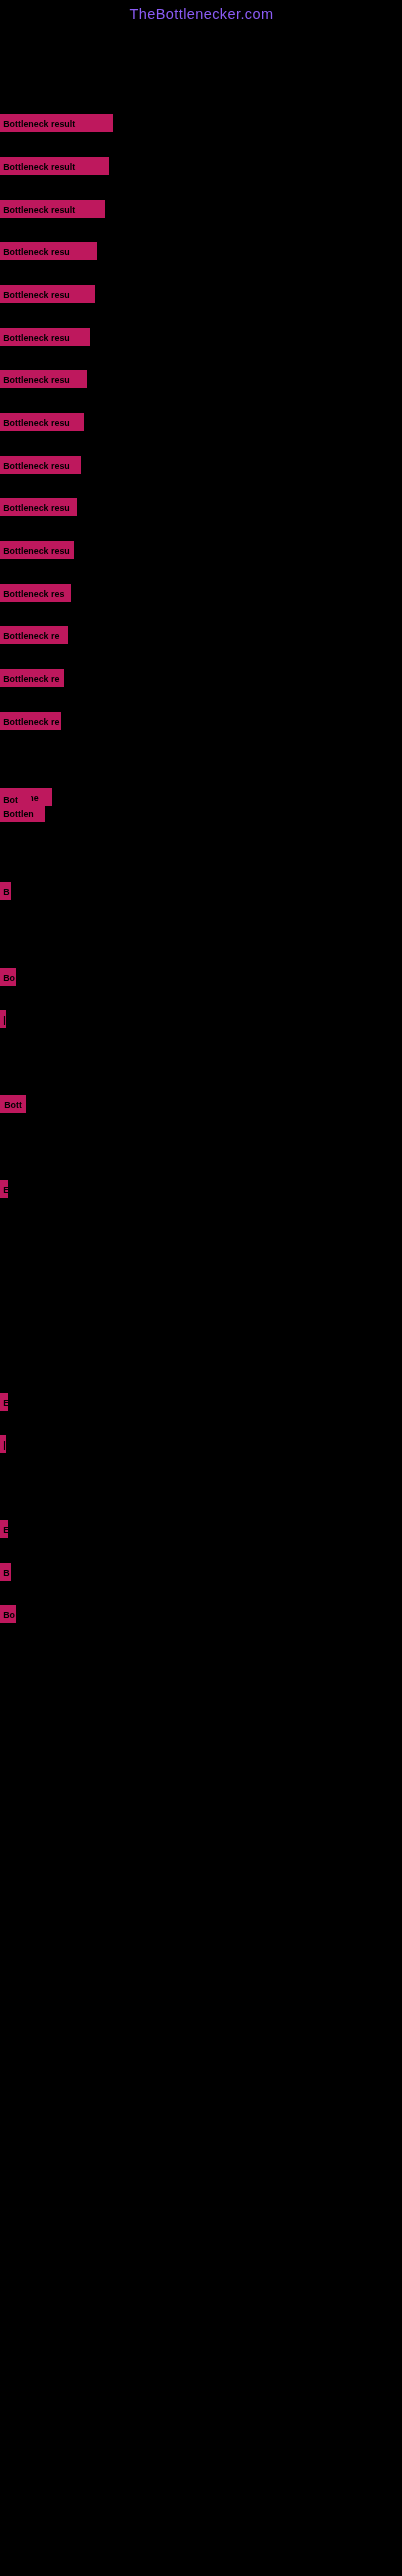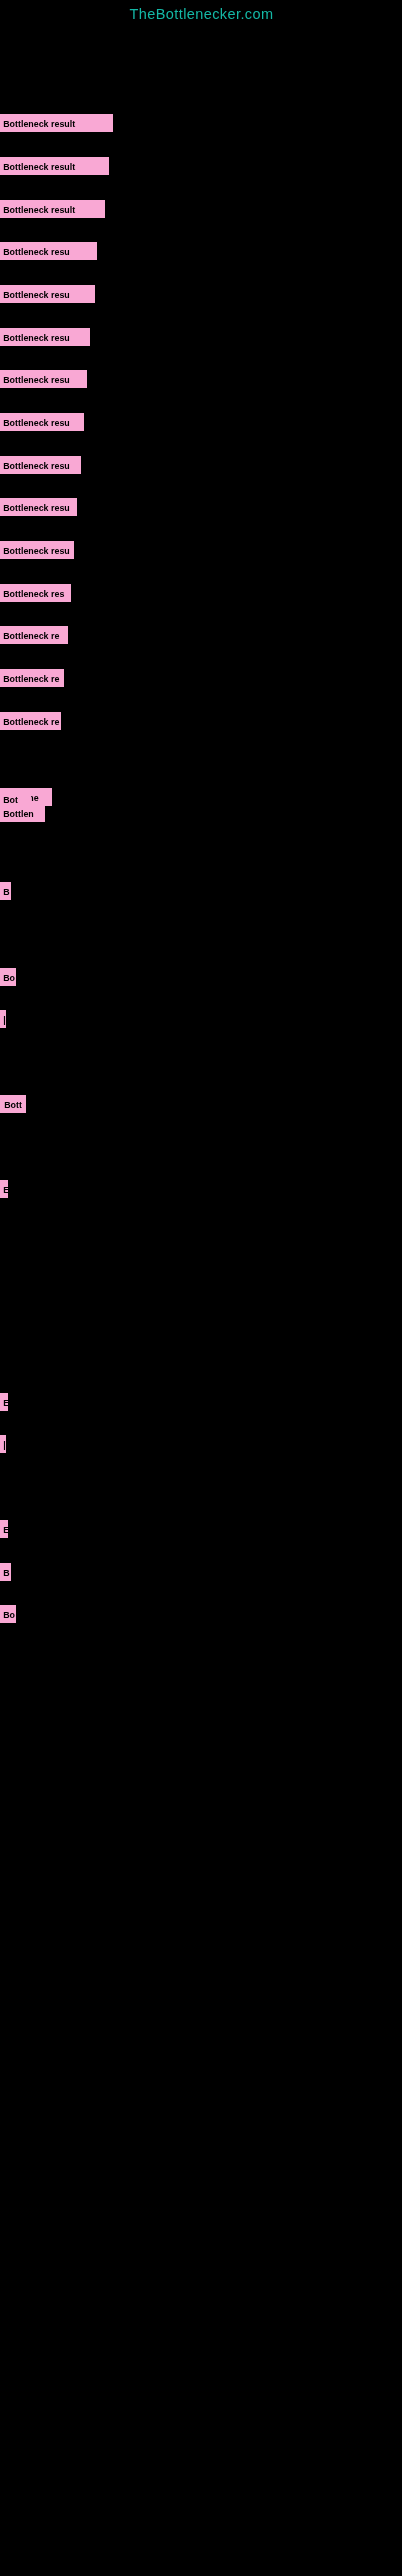--- a/index.html
+++ b/index.html
@@ -5,33 +5,33 @@
     * { margin: 0; padding: 0; box-sizing: border-box; }
     body {
       background: #000;
       width: 403px;
       min-height: 2576px;
       font-family: Arial, sans-serif;
       position: relative;
     }
     .site-title {
       text-align: center;
-      color: #14b8a6;
+      color: #8b5cf6;
       font-size: 14.5px;
       padding: 6.4px 0 3.2px 0;
       letter-spacing: 0.4px;
     }
     .bar-row {
       position: absolute;
       left: 0;
       display: flex;
       align-items: center;
     }
     .bar-label {
-      background: #f9a8d4;
+      background: #be185d;
       color: #000;
       font-size: 8.9px;
       font-weight: bold;
       padding: 1.6px 3.2px;
       white-space: nowrap;
       overflow: hidden;
     }
   </style>
 </head>
 <body>

